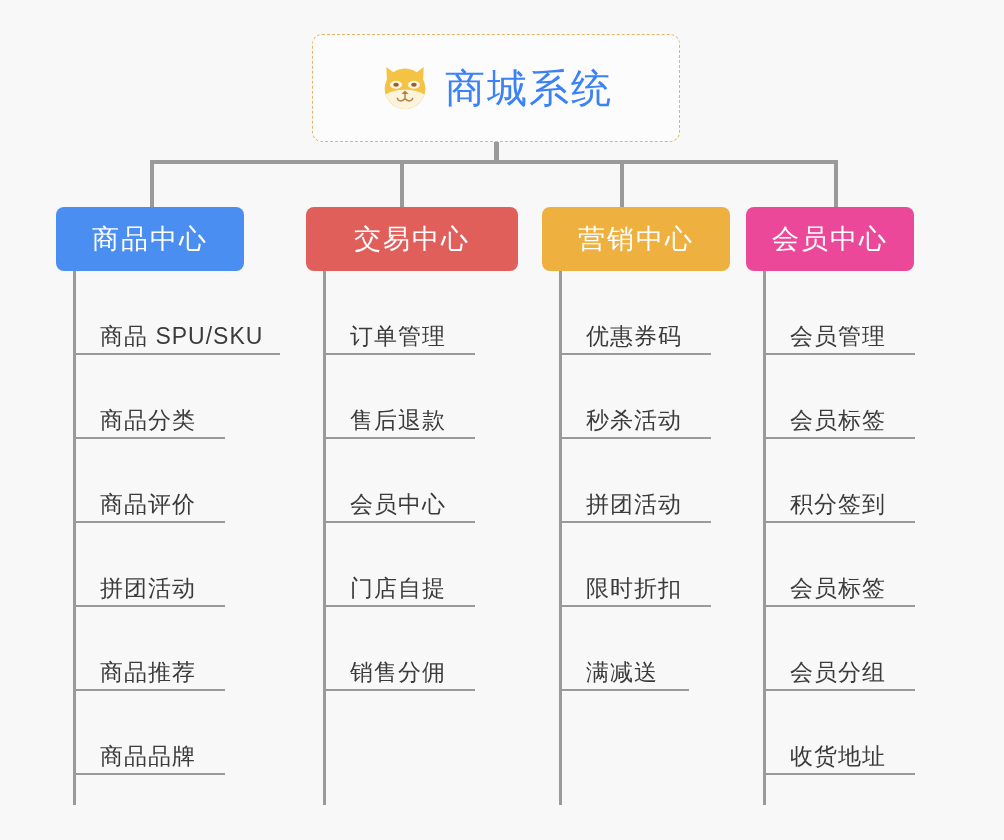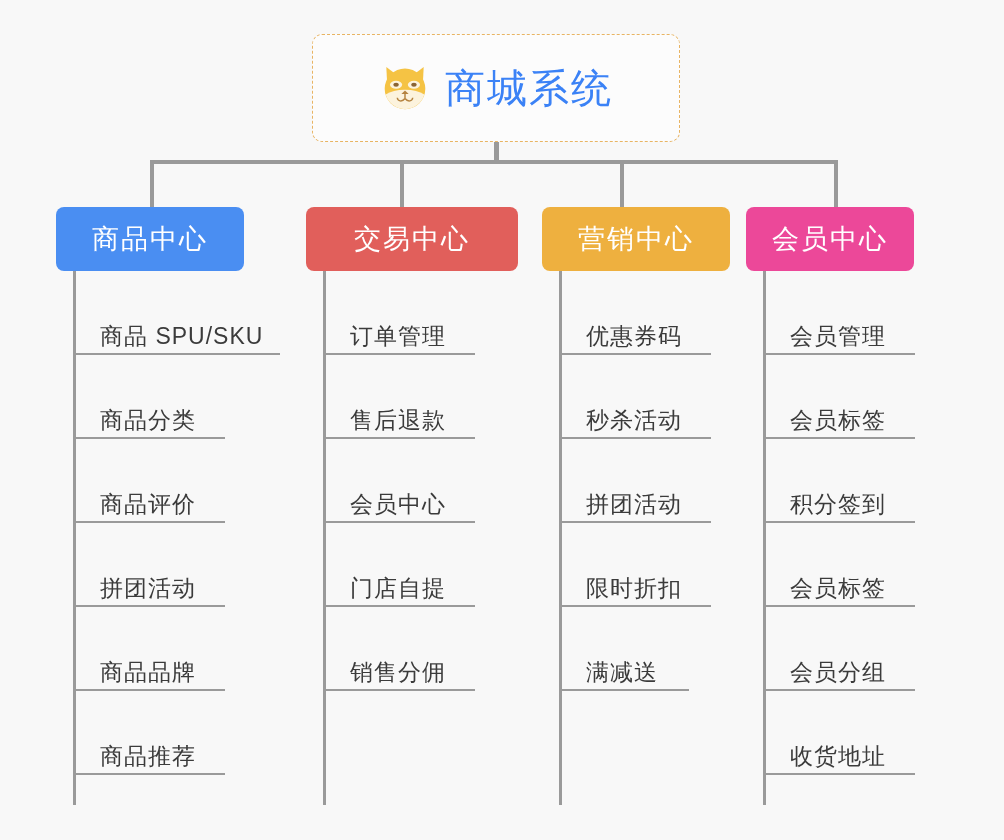--- a/index.html
+++ b/index.html
@@ -171,25 +171,25 @@
       </li>
       <li class="leaf">
         <span class="leaf-label">商品评价</span>
         <span class="leaf-underline" style="width:152px;"></span>
       </li>
       <li class="leaf">
         <span class="leaf-label">拼团活动</span>
         <span class="leaf-underline" style="width:152px;"></span>
       </li>
       <li class="leaf">
+        <span class="leaf-label">商品推荐</span>
+        <span class="leaf-underline" style="width:152px;"></span>
+      </li>
+      <li class="leaf">
         <span class="leaf-label">商品品牌</span>
-        <span class="leaf-underline" style="width:152px;"></span>
-      </li>
-      <li class="leaf">
-        <span class="leaf-label">商品推荐</span>
         <span class="leaf-underline" style="width:152px;"></span>
       </li>
     </ul>
   </div>
 
   <div class="branch branch-1">
     <div class="branch-header">
       <span>交易中心</span>
     </div>
     <div class="branch-trunk" style="height:534px;"></div>

